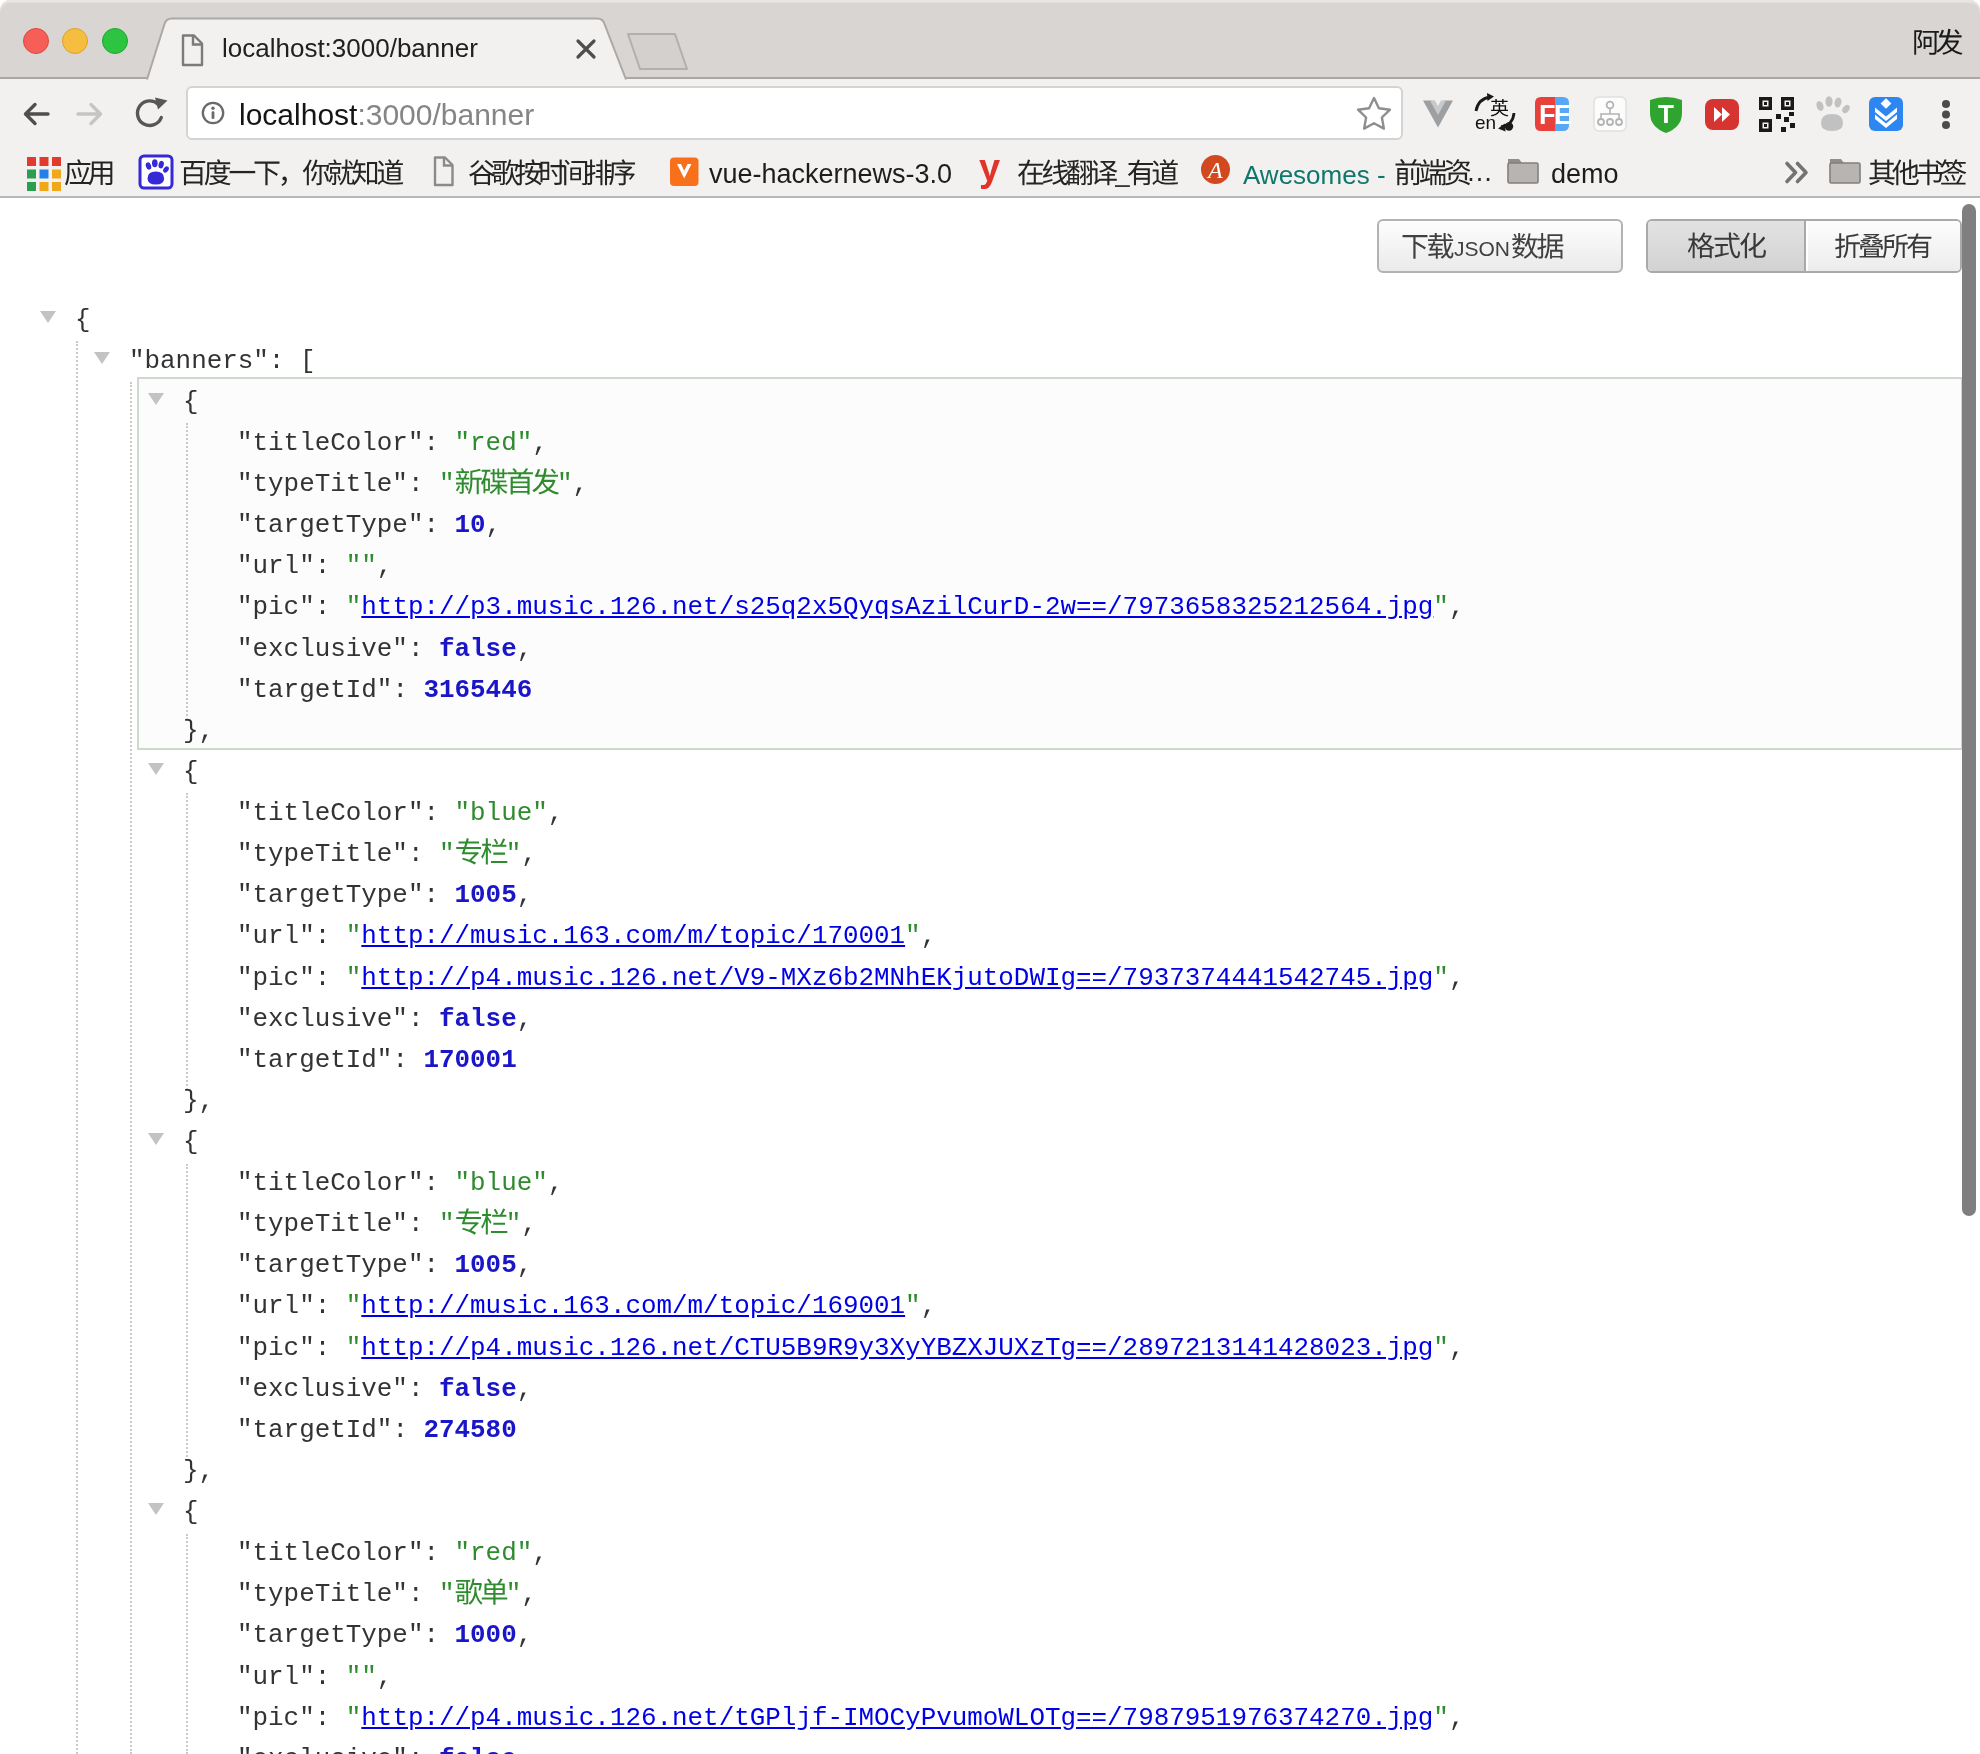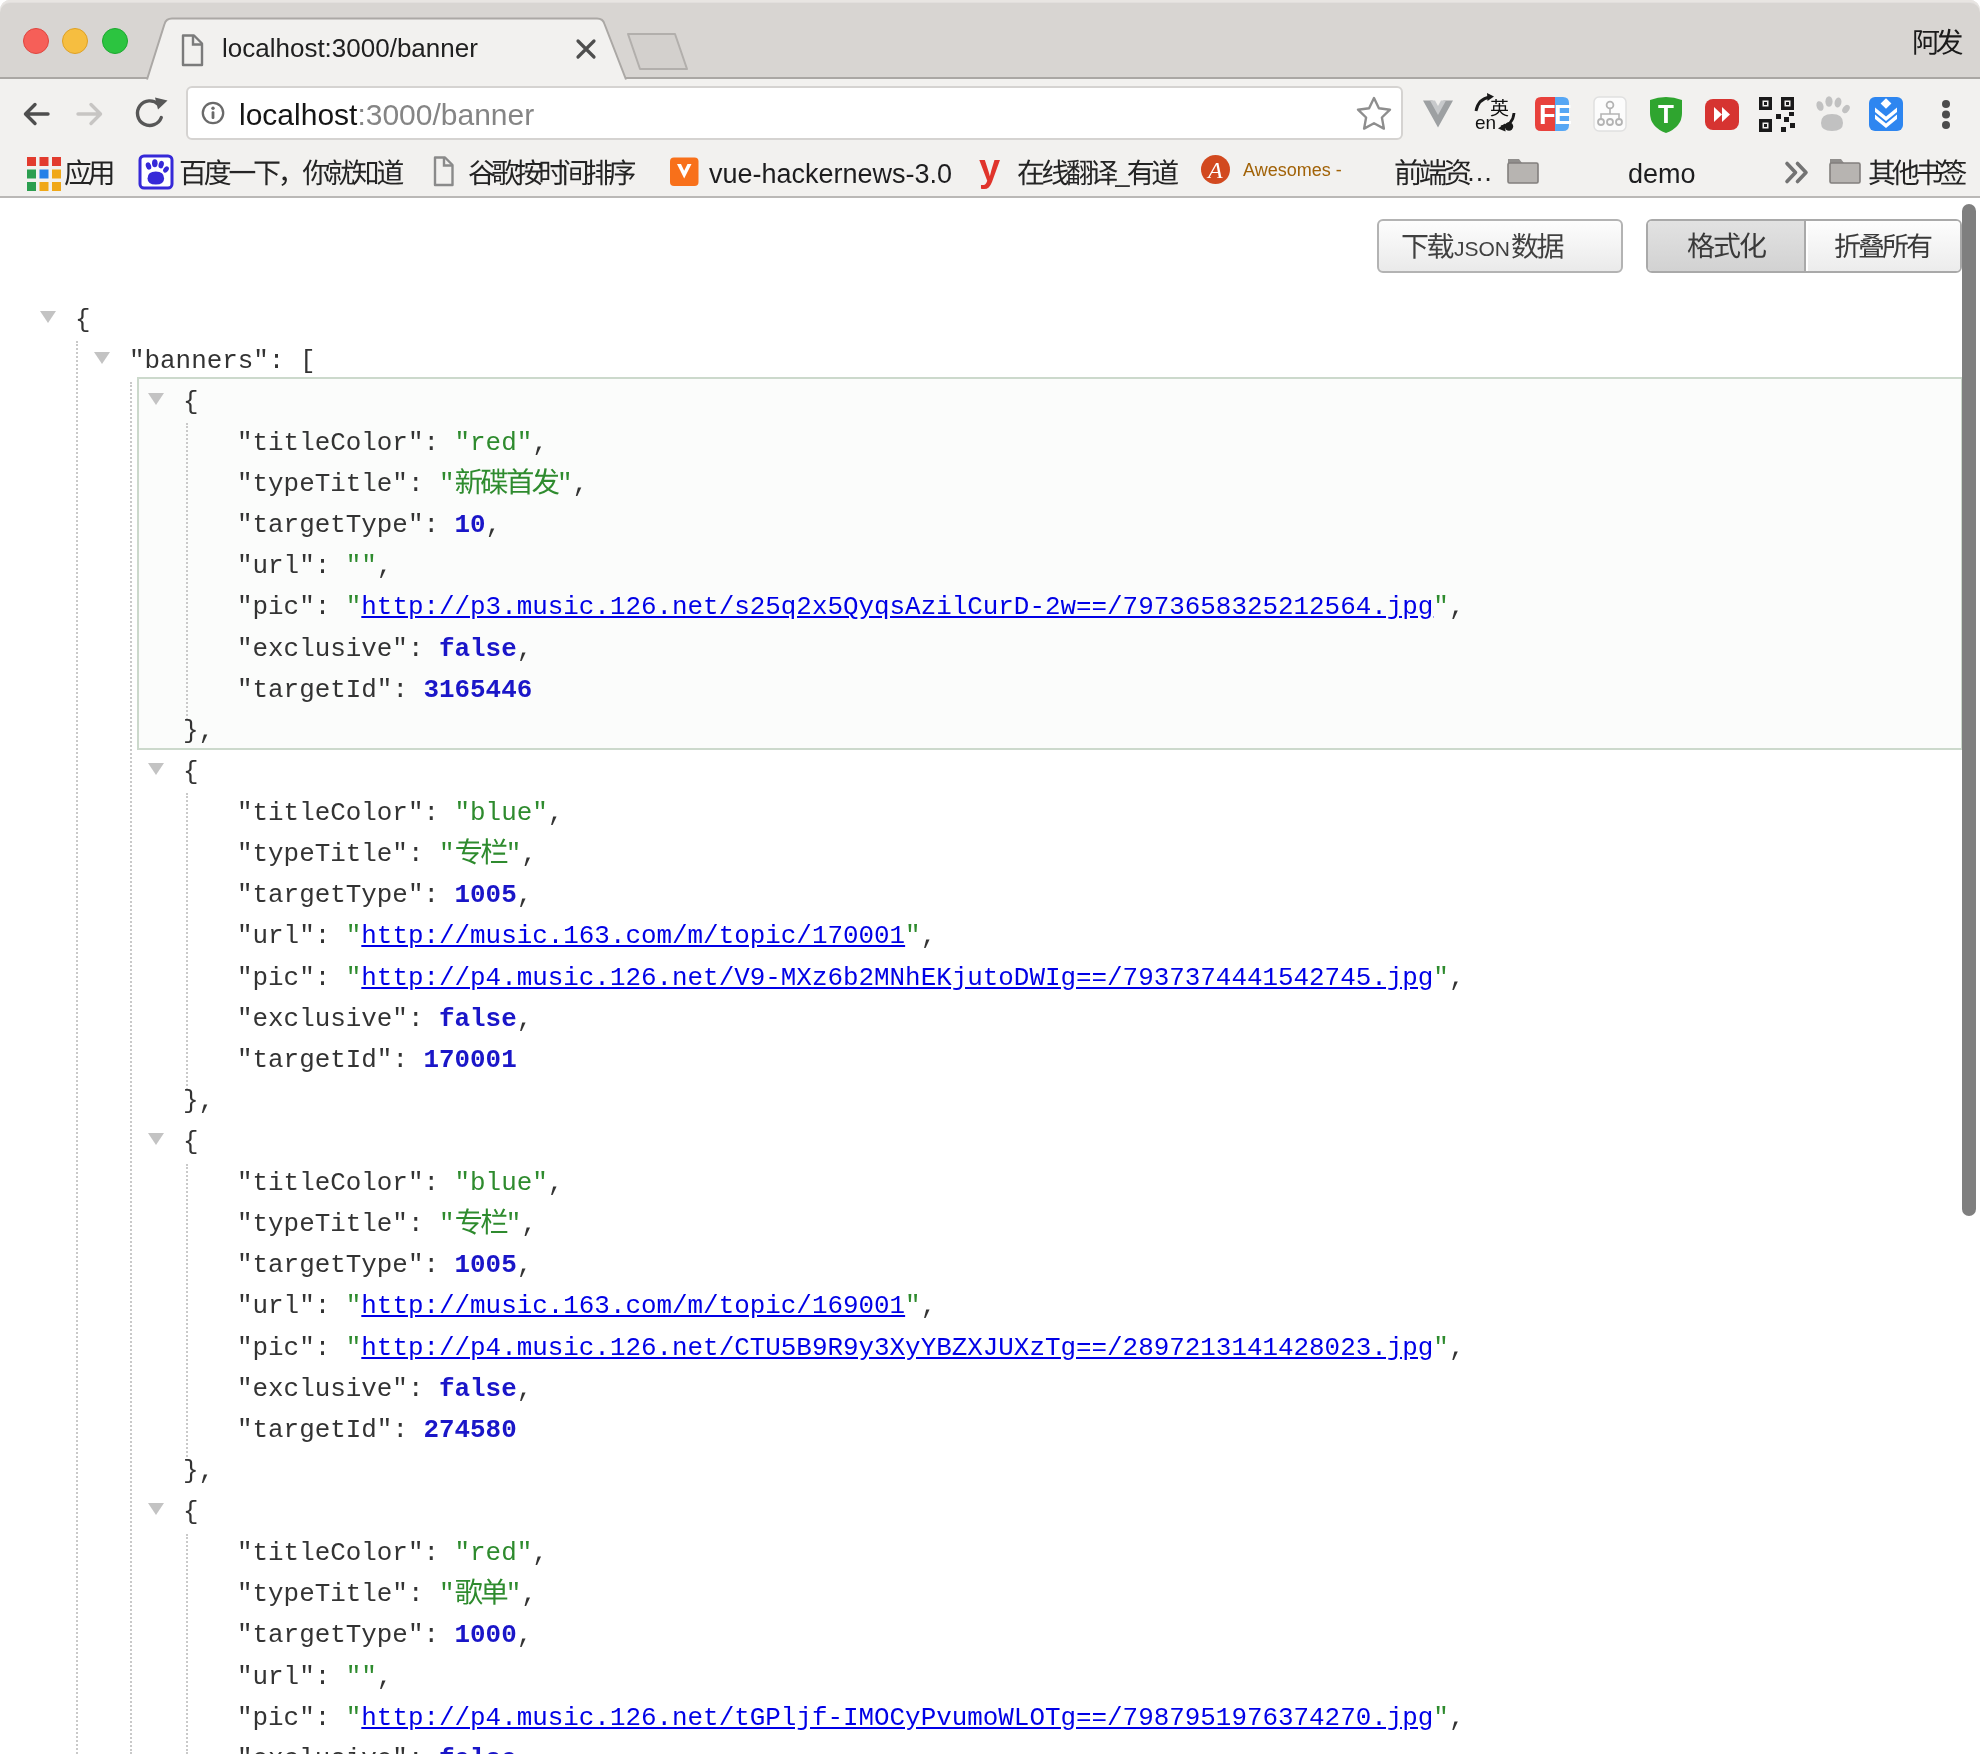--- a/index.html
+++ b/index.html
@@ -175,23 +175,23 @@
 
   <path d="M1787,18.5 l8.5,9 -8.5,9 M1797.5,18.5 l8.5,9 -8.5,9" fill="none" stroke="#737373" stroke-width="3.6" stroke-linecap="round" stroke-linejoin="round"></path>
 
   <g>
    <path d="M1830,14 h11 l3,4 h16 v3 h-30 z" fill="#908e8c"></path>
    <rect x="1830" y="18" width="30" height="20" rx="1.5" fill="#b7b4b1" stroke="#827f7d" stroke-width="1.6"></rect>
   </g>
 </svg>
 <div class="abs" style="left:64px;top:158px;z-index:4;font-size:26.5px;color:#242424"></div>
 <div class="abs" style="left:709px;top:159px;z-index:4;font-size:27px;color:#1d1d1f">vue-hackernews-3.0</div>
-<div class="abs" style="left:1628px;top:159px;z-index:4;font-size:27px;color:#1d1d1f">demo</div>
+<div class="abs" style="left:1551px;top:159px;z-index:4;font-size:27px;color:#1d1d1f">demo</div>
 <div class="abs" style="left:1466px;top:157px;z-index:4;font-size:27px;color:#242424">…</div>
-<div class="abs" style="left:1243px;top:160px;z-index:4;font-size:18px;color:#a16207">Awesomes -&nbsp;</div>
+<div class="abs" style="left:1243px;top:160px;z-index:4;font-size:26px;color:#0f766e">Awesomes -&nbsp;</div>
 
 <div id="hibox"></div>
 <div id="btn1">
     <span class="lat">JSON</span>
   </div>
 <div id="seg">
     <div class="s1"></div>
     <div class="s2"></div>
   </div>
 <div id="scroll"></div>

